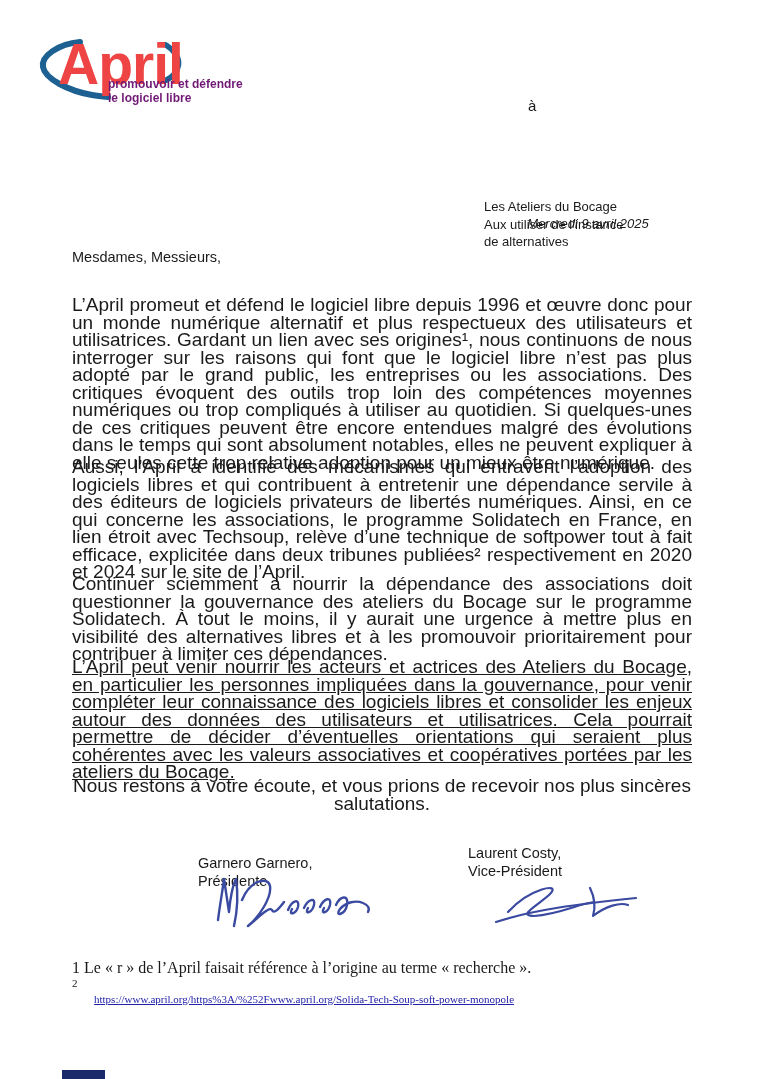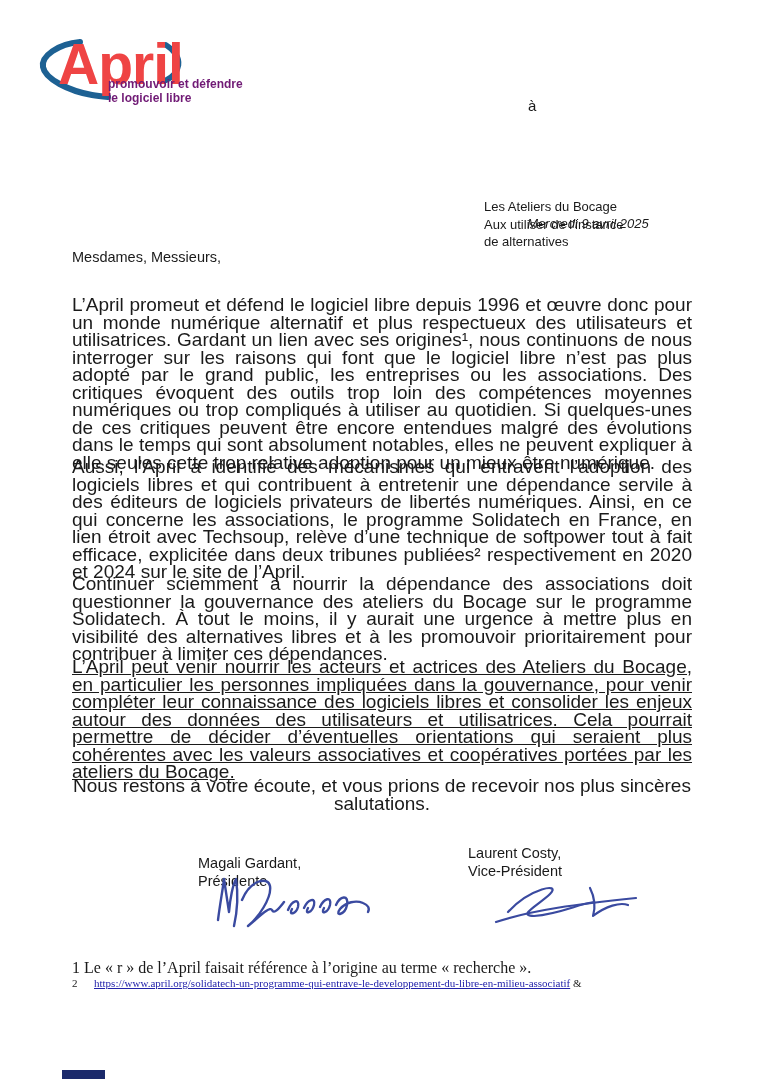--- a/index.html
+++ b/index.html
@@ -66,21 +66,21 @@
 
 <div class="abs greeting">Mesdames, Messieurs,</div>
 
 <div class="abs para p1">L’April promeut et défend le logiciel libre depuis 1996 et œuvre donc pour un monde numérique alternatif et plus respectueux des utilisateurs et utilisatrices. Gardant un lien avec ses origines¹, nous continuons de nous interroger sur les raisons qui font que le logiciel libre n’est pas plus adopté par le grand public, les entreprises ou les associations. Des critiques évoquent des outils trop loin des compétences moyennes numériques ou trop compliqués à utiliser au quotidien. Si quelques-unes de ces critiques peuvent être encore entendues malgré des évolutions dans le temps qui sont absolument notables, elles ne peuvent expliquer à elle seules cette trop relative adoption pour un mieux être numérique.</div>
 <div class="abs para p2">Aussi, l’April a identifié des mécanismes qui entravent l’adoption des logiciels libres et qui contribuent à entretenir une dépendance servile à des éditeurs de logiciels privateurs de libertés numériques. Ainsi, en ce qui concerne les associations, le programme Solidatech en France, en lien étroit avec Techsoup, relève d’une technique de softpower tout à fait efficace, explicitée dans deux tribunes publiées² respectivement en 2020 et 2024 sur le site de l’April.</div>
 <div class="abs para p3">Continuer sciemment à nourrir la dépendance des associations doit questionner la gouvernance des ateliers du Bocage sur le programme Solidatech. À tout le moins, il y aurait une urgence à mettre plus en visibilité des alternatives libres et à les promouvoir prioritairement pour contribuer à limiter ces dépendances.</div>
 <div class="abs para p4">L’April peut venir nourrir les acteurs et actrices des Ateliers du Bocage, en particulier les personnes impliquées dans la gouvernance, pour venir compléter leur connaissance des logiciels libres et consolider les enjeux autour des données des utilisateurs et utilisatrices. Cela pourrait permettre de décider d’éventuelles orientations qui seraient plus cohérentes avec les valeurs associatives et coopératives portées par les ateliers du Bocage.</div>
 <div class="abs para p5">Nous restons à votre écoute, et vous prions de recevoir nos plus sincères salutations.</div>
 
 <div class="abs sig-block sig-left-text">
-  <div>Magali Gardant,</div>
+  <div>Garnero Garnero,</div>
   <div>Présidente</div>
 </div>
 <div class="abs sig-block sig-right-text">
   <div>Laurent Costy,</div>
   <div>Vice-Président</div>
 </div>
 
 <svg class="sig-ink sig-ink-left" width="175" height="62" viewBox="0 0 175 62" aria-hidden="true">
   <g fill="none" stroke="#3a4aa0" stroke-width="2.4" stroke-linecap="round" stroke-linejoin="round">
     <path d="M8 48 C10 32 13 16 14 7 L19 40 C20 27 23 12 26 7 C28 20 28 36 24 54"></path>
@@ -96,18 +96,17 @@
   <g fill="none" stroke="#3a4aa0" stroke-width="2.2" stroke-linecap="round" stroke-linejoin="round">
     <path d="M20 32 C42 8 74 2 62 14 C52 24 28 36 46 36 C72 34 90 24 106 22"></path>
     <path d="M8 42 C44 30 90 24 148 18"></path>
     <path d="M102 8 C106 16 108 26 105 36 C118 26 132 22 140 25"></path>
   </g>
 </svg>
 
 <div class="abs fn1">1 Le « r » de l’April faisait référence à l’origine au terme « recherche ».</div>
 <div class="abs fn2-num">2</div>
 <div class="abs fn2-links">
-  <span>
-    <a href="#">https://www.april.org/solidatech-un-programme-qui-entrave-le-developpement-du-libre-en-milieu-associatif</a><span class="fn-amp"> &amp;</span>
-  </span><br>
+  <br>
+  <a href="#">https://www.april.org/https%3A/%252Fwww.april.org/Solida-Tech-Soup-soft-power-monopole</a>
 </div>
 
 <div class="abs footer-mark"></div>
 
 </body></html>

